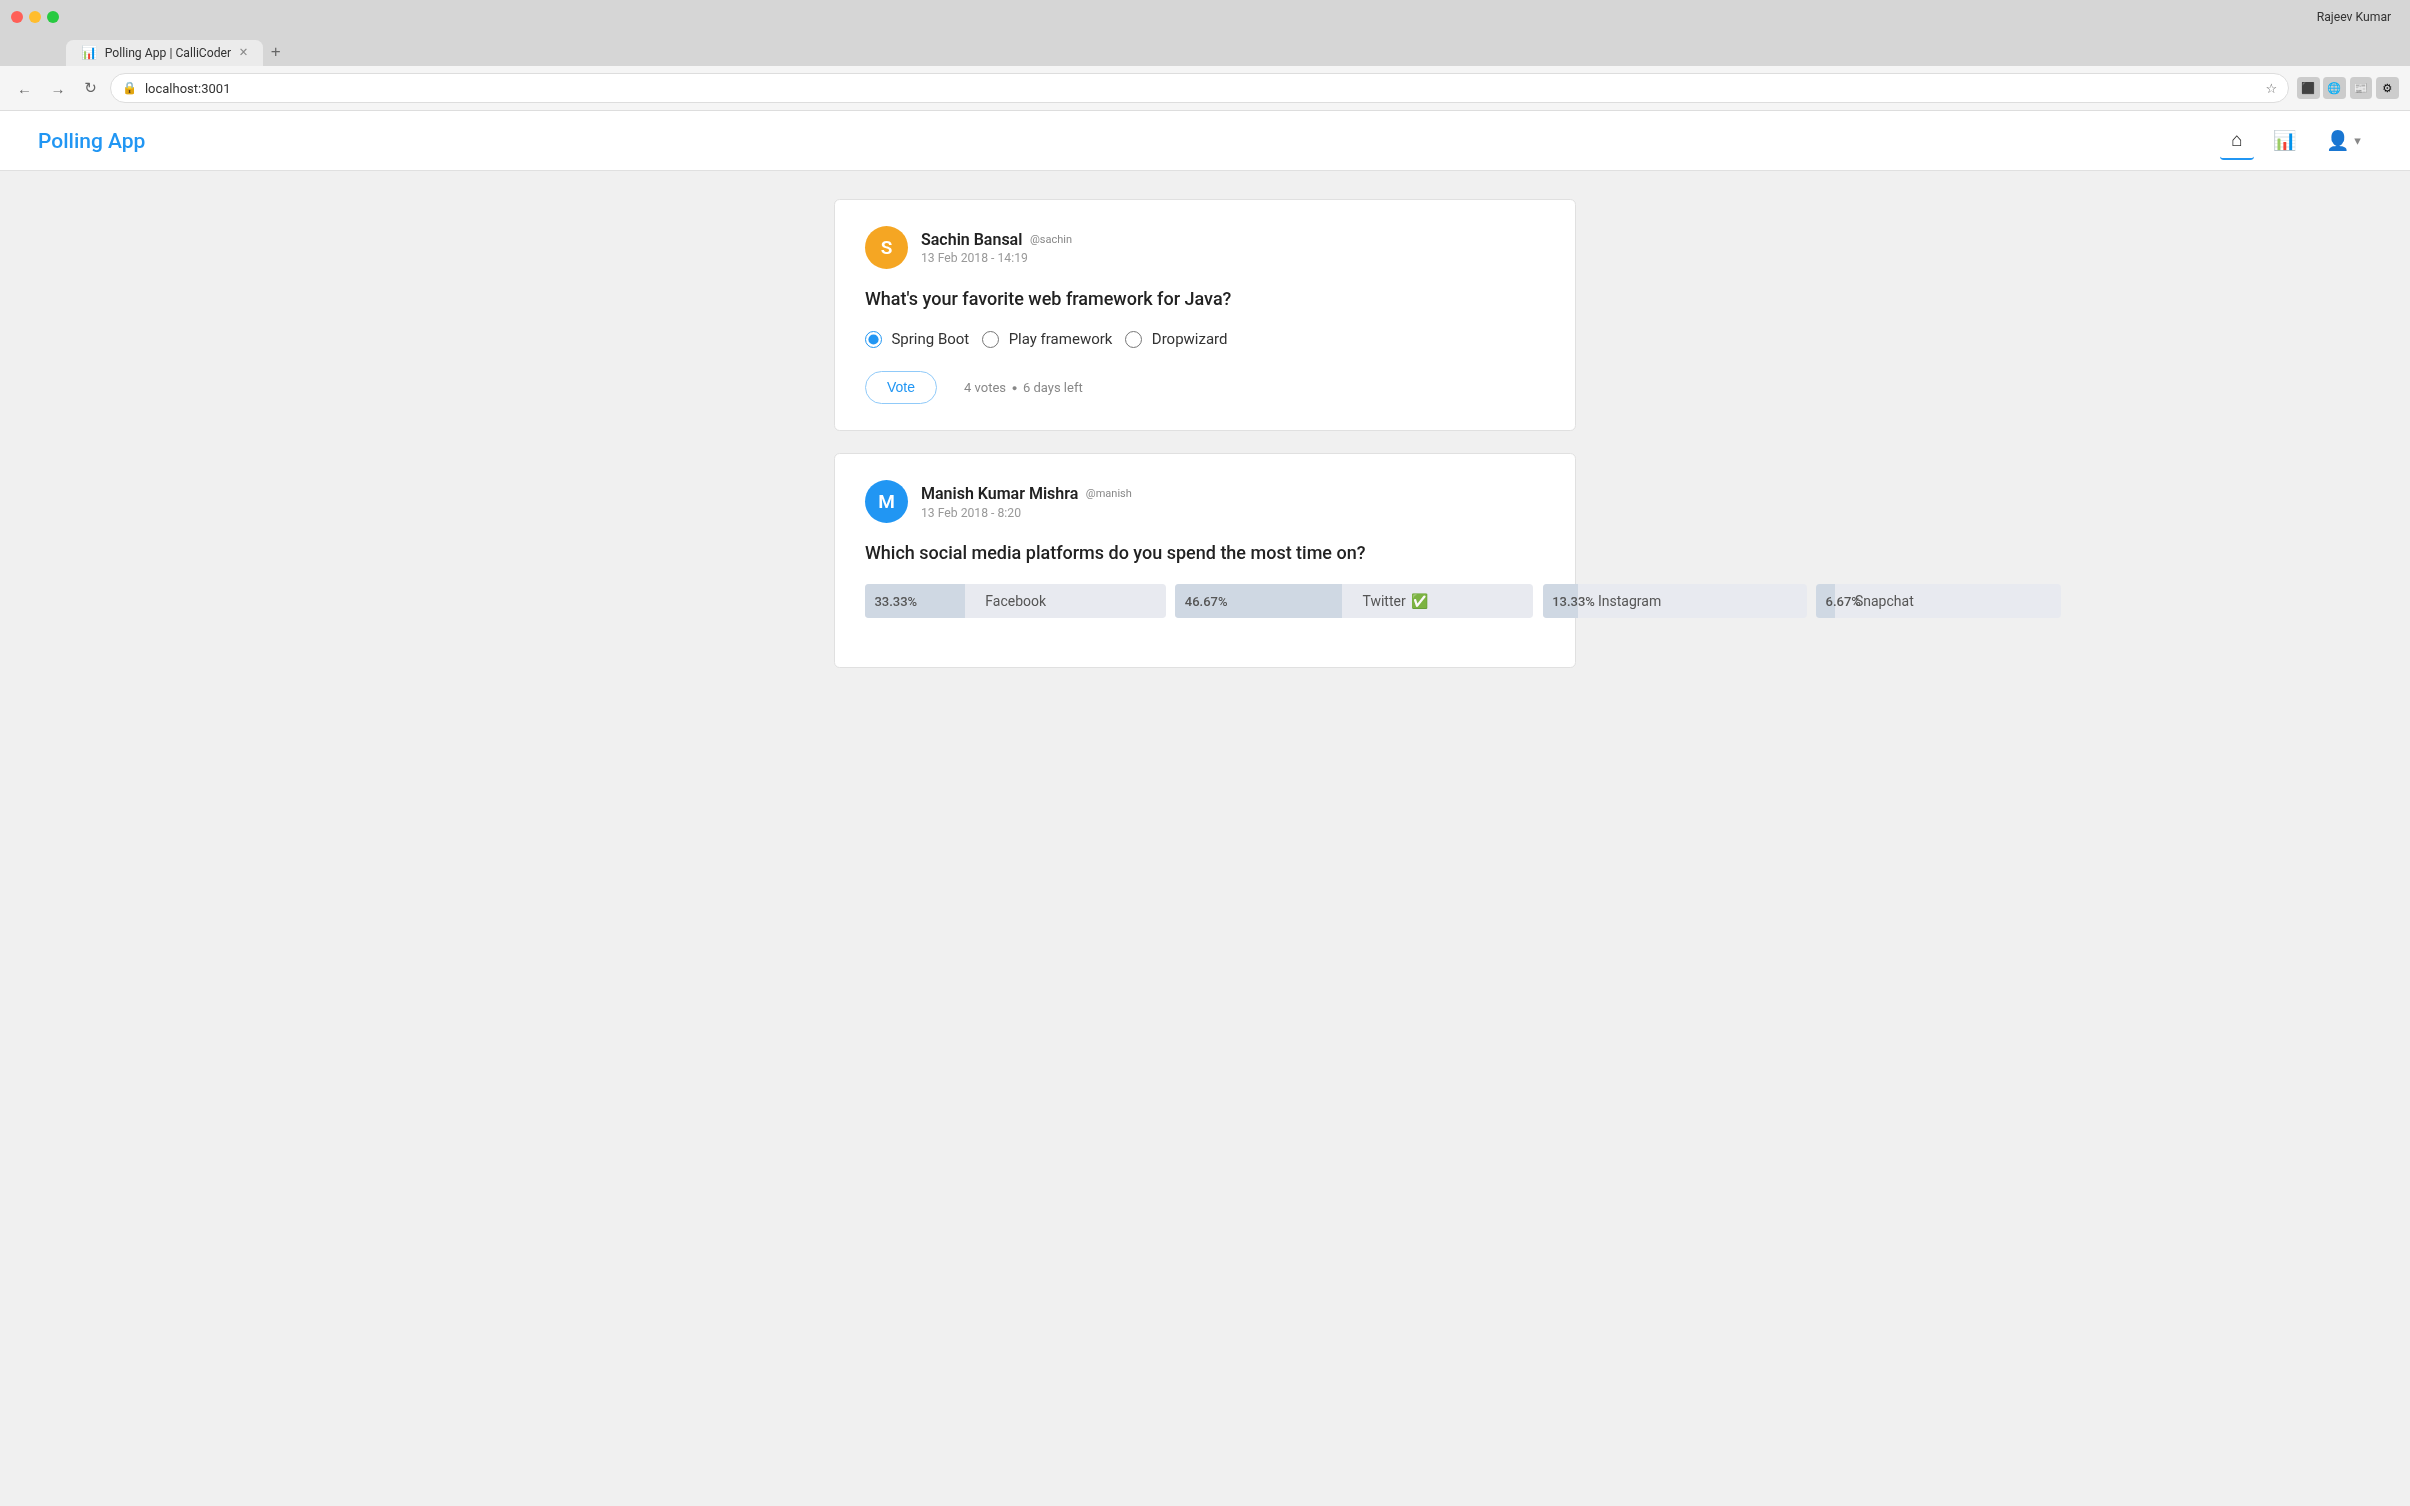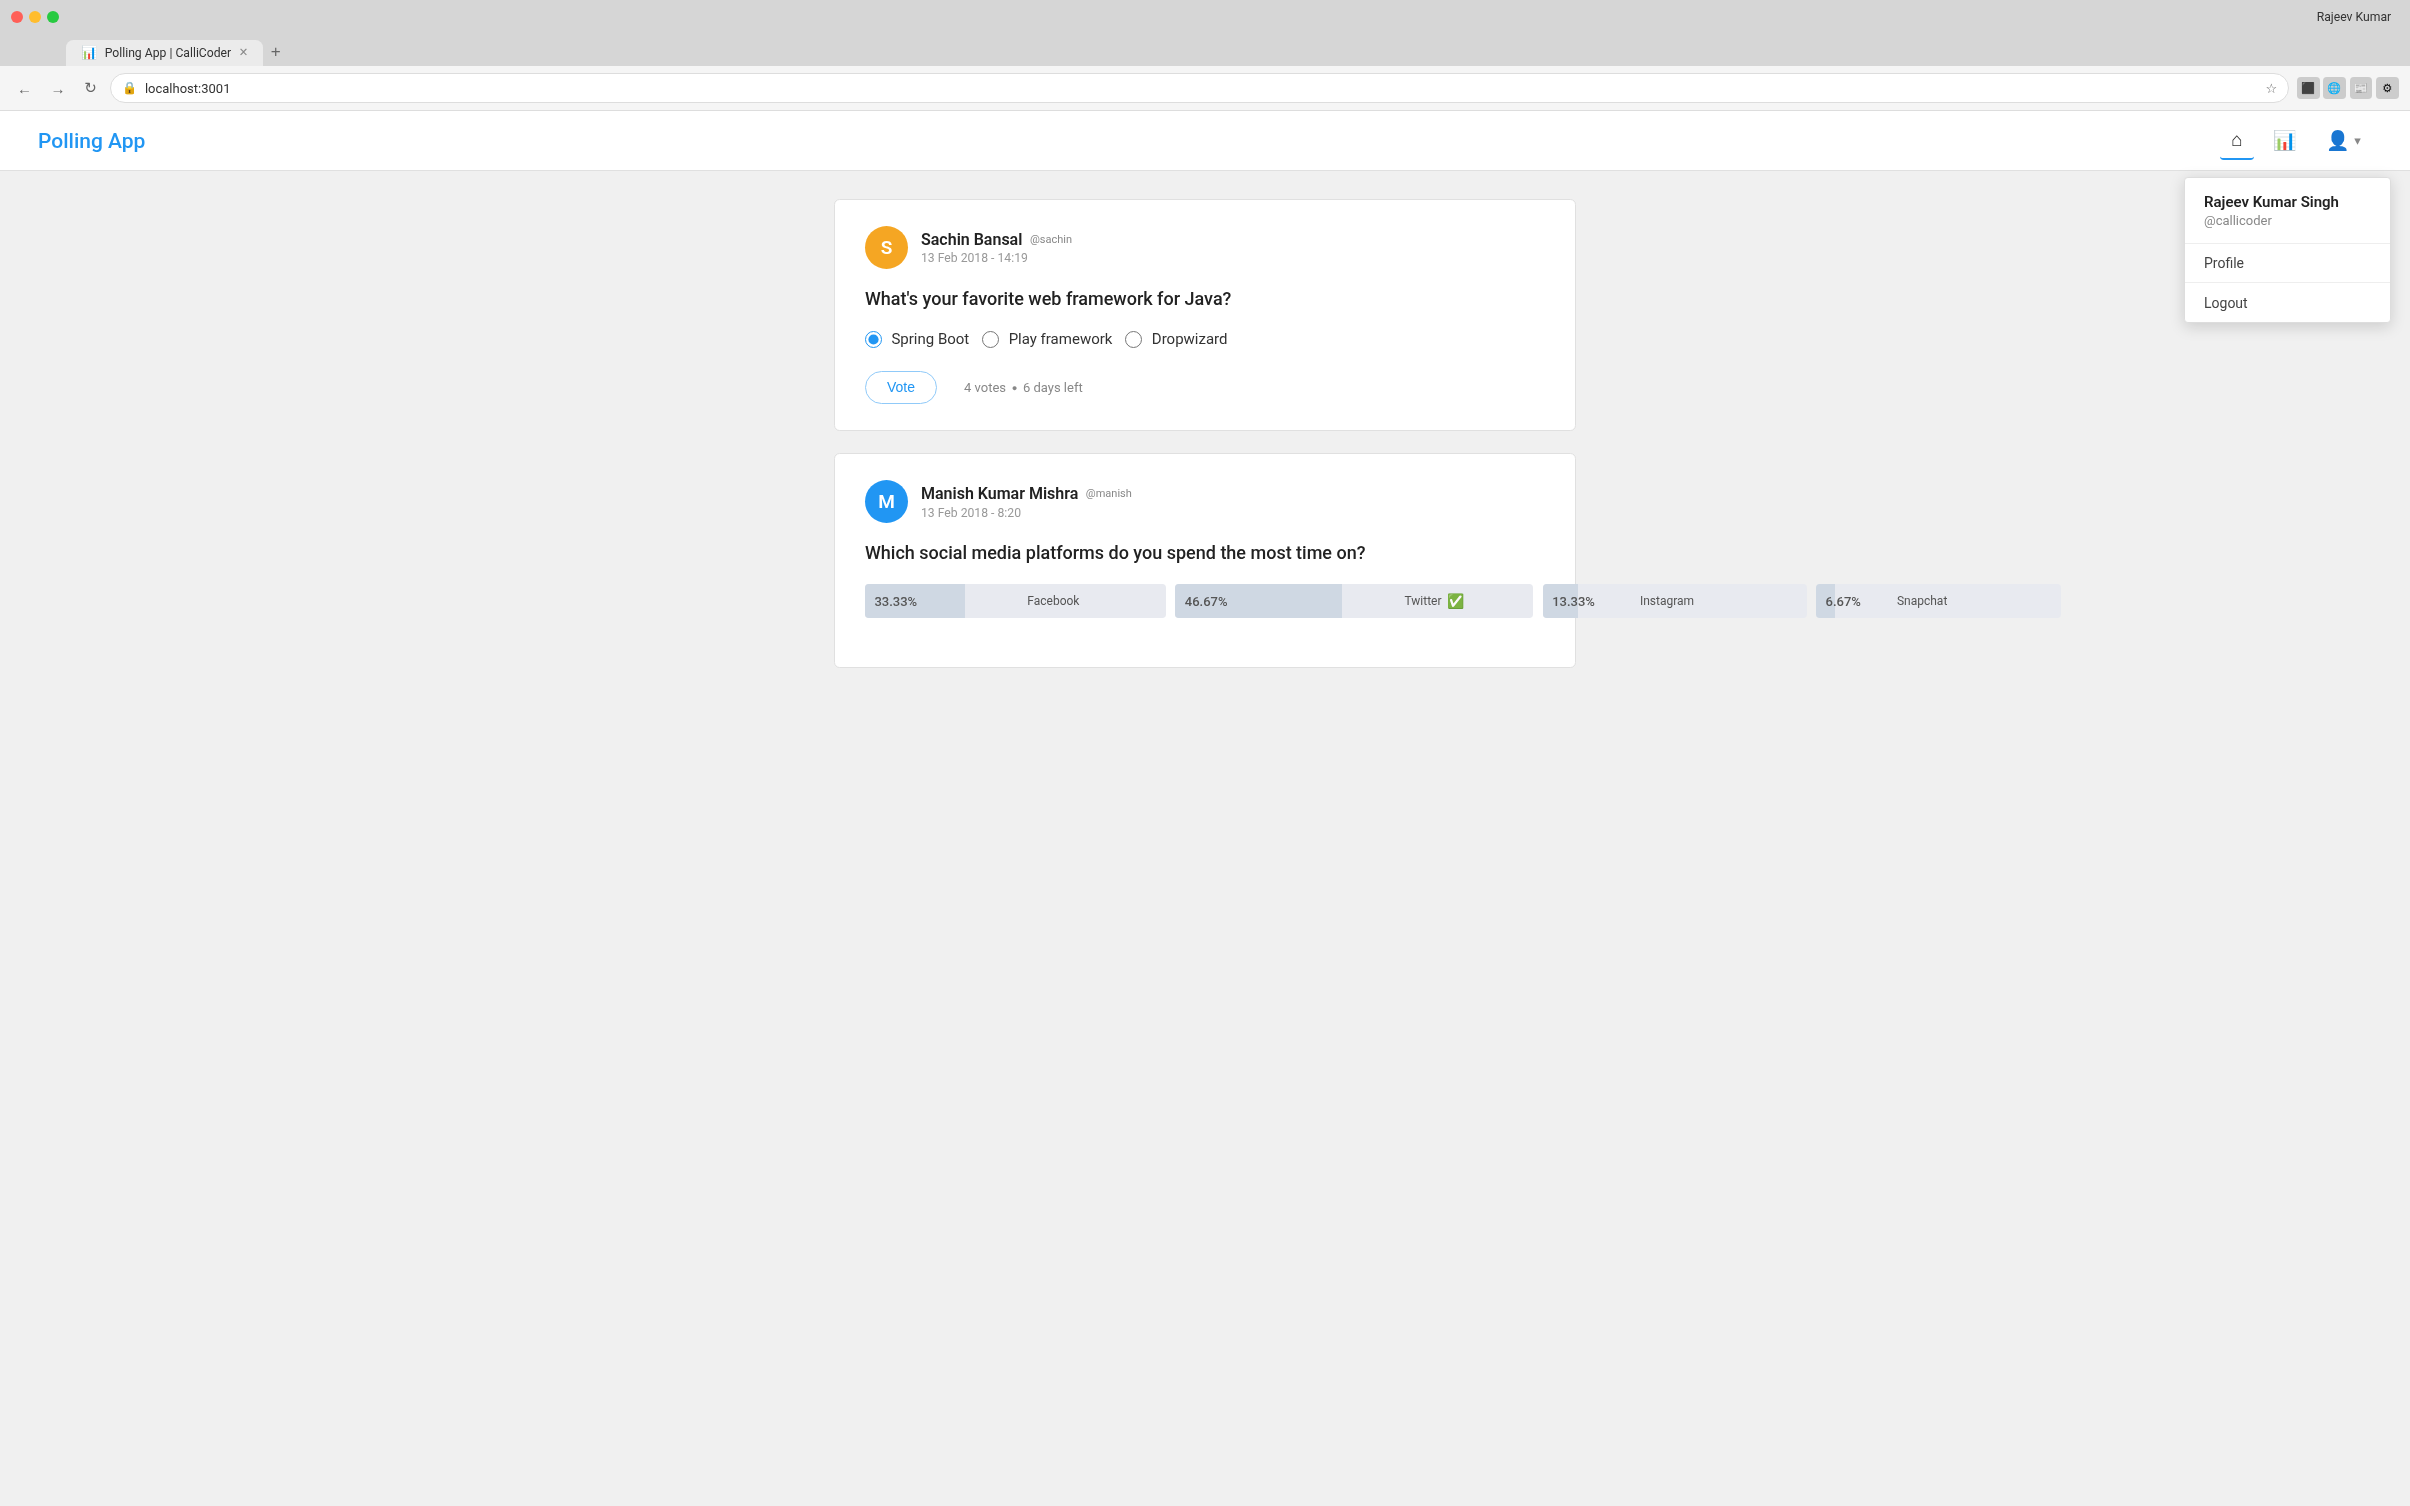--- a/index.html
+++ b/index.html
@@ -221,21 +221,21 @@
     }
     .bar-fill {
       height: 100%;
       background: #cfd8e3;
       display: flex;
       align-items: center;
       padding: 0 9.4px;
       white-space: nowrap;
     }
     .bar-percent { font-size: 13px; color: #555; font-weight: 500; margin-right: 5.6px; }
-    .bar-label-text { font-size: 12px; color: #555; padding-left: 26px; margin-left: 36px; }
+    .bar-label-text { font-size: 14px; color: #555; padding-left: 20px; }
     .check-icon { margin-left: 5.6px; color: #555; font-size: 14px; }
 
     
     .browser-user { margin-left: auto; font-size: 12.2px; color: #333; padding-right: 7.5px; }
   </style>
 </head>
 <body>
 
 <div class="browser-titlebar">
   <div class="traffic-lights">
@@ -282,29 +282,20 @@
       </button>
       <button class="nav-icon-btn">
         <span>📊</span>
       </button>
       <button class="user-menu-btn">
         <span>👤</span>
         <span class="chevron">▾</span>
       </button>
     </nav>
 
-    <div class="dropdown-menu">
-      <div class="dropdown-user-info">
-        <div class="dropdown-user-name">Rajeev Kumar Singh</div>
-        <div class="dropdown-user-handle">@callicoder</div>
-      </div>
-      <a class="dropdown-item">Profile</a>
-      <div class="dropdown-divider"></div>
-      <a class="dropdown-item">Logout</a>
-    </div>
   </div>
 
   <div class="main-content">
 
     <div class="poll-card">
       <div class="poll-author">
         <div class="avatar avatar-orange">
           <span>S</span>
         </div>
         <div class="author-info">

